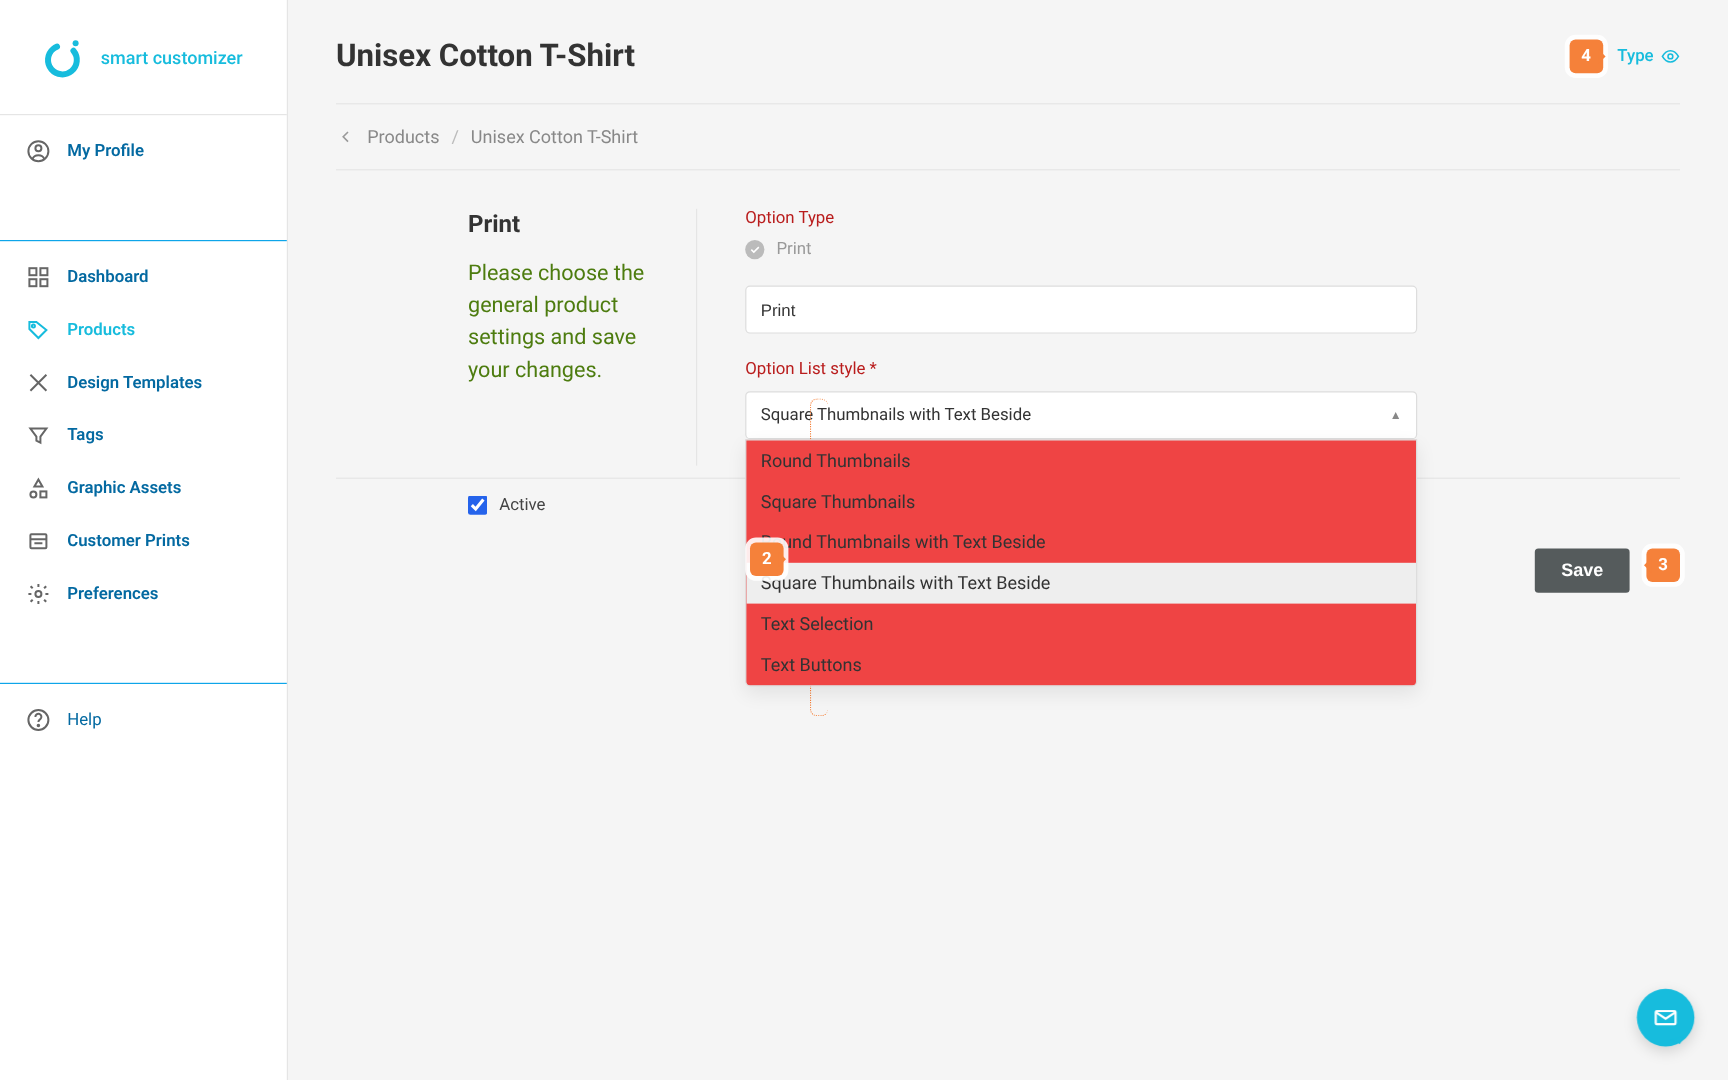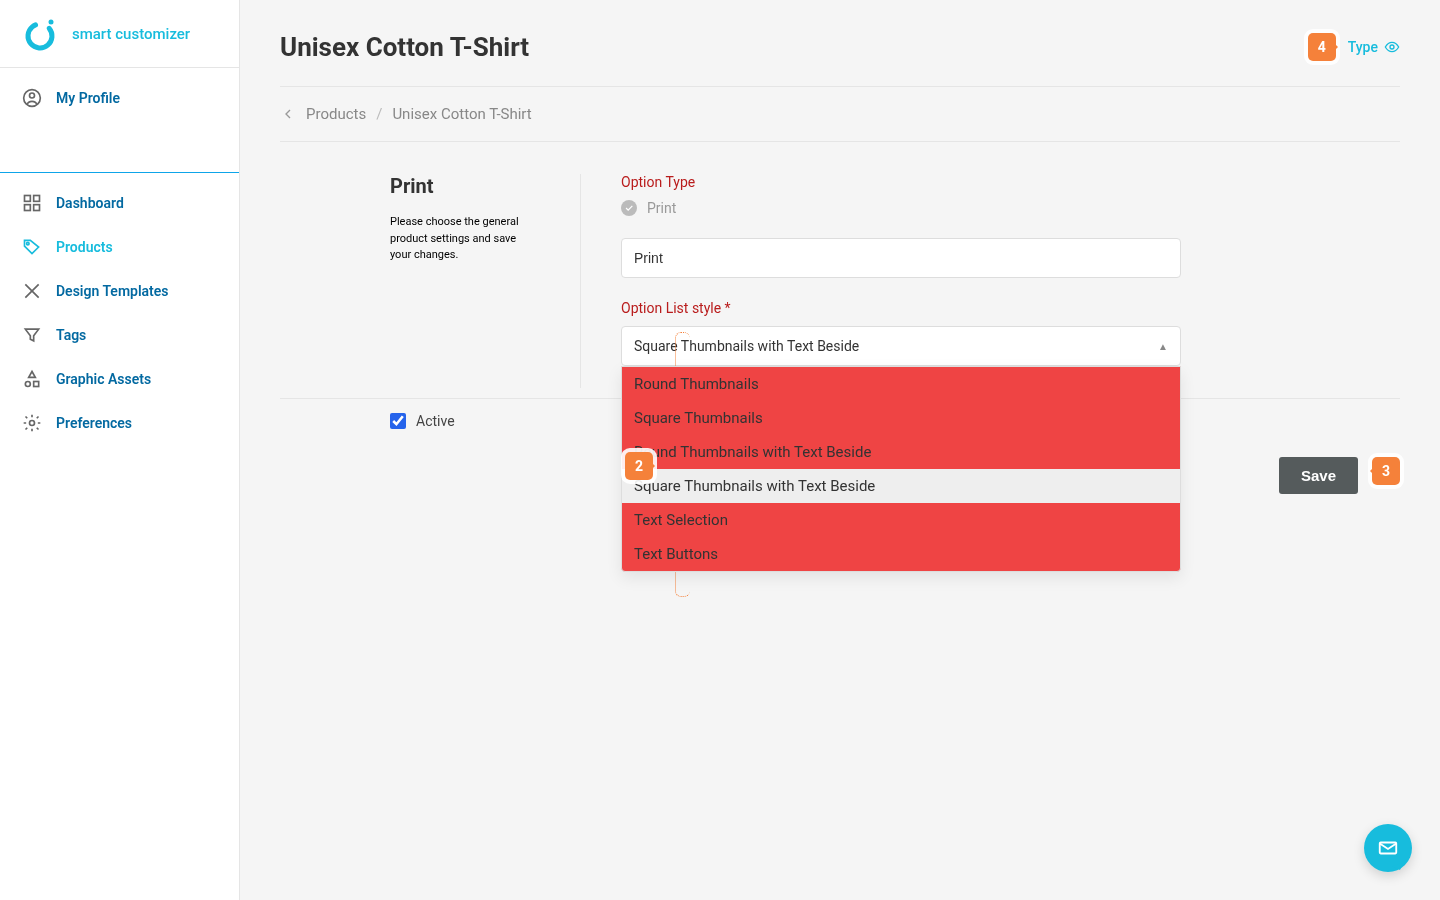--- a/index.html
+++ b/index.html
@@ -15,24 +15,24 @@
   
   .sidebar {
     width: 240px;
     background: #fff;
     border-right: 1px solid #e5e5e5;
     display: flex;
     flex-direction: column;
     flex-shrink: 0;
   }
   .brand {
-    height: 68px;
+    height: 96px;
     display: flex;
     align-items: center;
-    padding: 0 20px;
+    padding: 0 32px;
     border-bottom: 1px solid #e5e5e5;
     gap: 12px;
   }
   .brand-logo {
     width: 40px; height: 40px;
     color: #17bcdd;
     flex-shrink:0;
   }
   .brand-name {
     color: #17bcdd;
@@ -86,21 +86,21 @@
     gap: 40px;
     position: relative;
   }
   .content-left {
     width: 260px;
     flex-shrink: 0;
     padding-left: 110px;
     padding-right: 0;
   }
   .content-left h2 { font-size: 20px; font-weight: 700; margin-bottom: 16px; color:#333; }
-  .content-left p { color: #000000; font-size: 11px; line-height: 1.5; }
+  .content-left p { color: #4d7c0f; font-size: 18px; line-height: 1.5; }
 
   .vline {
     width: 1px; background: #e5e5e5;
     align-self: stretch;
   }
 
   .content-right { flex: 1; max-width: 560px; }
   .field-label { font-size: 14px; color: #b91c1c; margin-bottom: 10px; display:block;}
   .field-block { margin-bottom: 22px; position: relative; }
   .badge-row { display:flex; align-items:center; gap:10px; color:#999; font-size:14px; }
@@ -293,28 +293,50 @@
               <path d="M12 3l4 7H8l4-7z"></path>
               <circle cx="7" cy="18" r="3"></circle>
               <rect x="14" y="15" width="6" height="6"></rect>
             </svg>
         </span>
         <span>Graphic Assets</span>
       </div>
       <div class="nav-item">
         <span class="icon">
           <svg viewBox="0 0 24 24" fill="none" stroke="currentColor" stroke-width="2">
+              <rect x="4" y="5" width="16" height="14" rx="1"></rect>
+              <line x1="4" y1="10" x2="20" y2="10"></line>
+              <line x1="8" y1="14" x2="16" y2="14"></line>
+            </svg>
+        </span>
+        <span>Customer Prints</span>
+      </div>
+      <div class="nav-item">
+        <span class="icon">
+          <svg viewBox="0 0 24 24" fill="none" stroke="currentColor" stroke-width="2">
               <circle cx="12" cy="12" r="3"></circle>
               <path d="M12 2v3M12 19v3M4.2 4.2l2.1 2.1M17.7 17.7l2.1 2.1M2 12h3M19 12h3M4.2 19.8l2.1-2.1M17.7 6.3l2.1-2.1"></path>
             </svg>
         </span>
         <span>Preferences</span>
       </div>
     </div>
 
+    <div class="nav-section">
+      <div class="nav-item" style="font-weight:400;">
+        <span class="icon">
+          <svg viewBox="0 0 24 24" fill="none" stroke="currentColor" stroke-width="2">
+              <circle cx="12" cy="12" r="10"></circle>
+              <path d="M9 9a3 3 0 115 2c-1 1-2 1.5-2 3"></path>
+              <circle cx="12" cy="17.5" r="0.8" fill="currentColor"></circle>
+            </svg>
+        </span>
+        <span>Help</span>
+      </div>
+    </div>
   </aside>
 
   <main class="main">
 
     <div class="page-header">
       <h1 class="page-title">Unisex Cotton T-Shirt</h1>
       <div class="header-right">
         <span class="marker">4</span>
         <a class="view-link">
           <span>Type</span>

